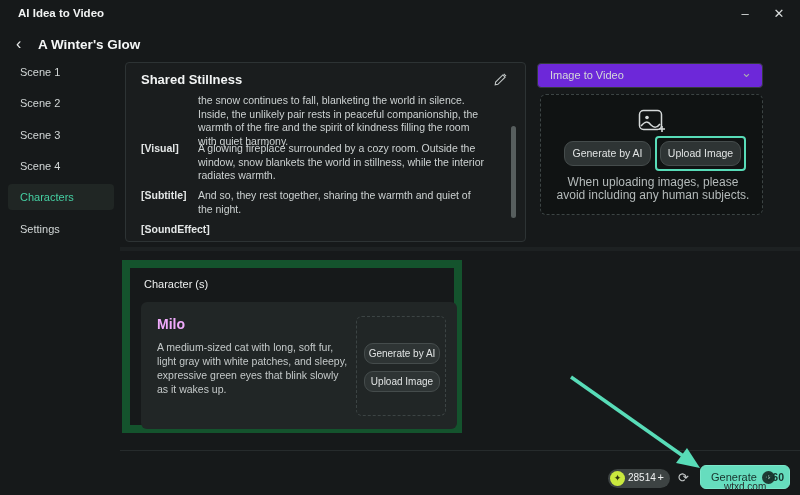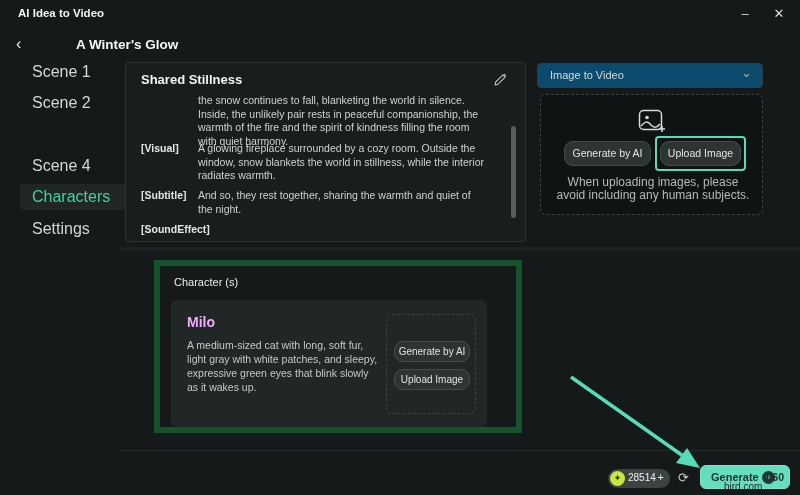--- a/index.html
+++ b/index.html
@@ -10,57 +10,57 @@
   
   .titlebar { position:absolute; left:0; top:0; width:800px; height:28px; }
   .app-title { position:absolute; left:18px; top:7px; font-size:11.5px; font-weight:700; color:#f2f4f4; }
   .win-btn { position:absolute; top:4px; width:22px; height:20px; text-align:center; line-height:20px;
              font-size:13px; color:#d8dcdc; cursor:default; }
   .win-min { right:44px; }
   .win-close { right:10px; }
 
   
   .back-btn { position:absolute; left:16px; top:36px; font-size:16px; color:#e8ebeb; line-height:16px; }
-  .page-title { position:absolute; left:38px; top:37px; font-size:13.5px; font-weight:700; color:#f5f7f7;margin-left:38px; }
+  .page-title { position:absolute; left:38px; top:37px; font-size:13.5px; font-weight:700; color:#f5f7f7; }
 
   
-  .side-item { position:absolute; left:20px; width:106px; height:26px; line-height:26px;
-               padding-left:12px; font-size:16px; color:#d2d7d7; border-radius:4px; }
+  .side-item { position:absolute; left:8px; width:106px; height:26px; line-height:26px;
+               padding-left:12px; font-size:11px; color:#d2d7d7; border-radius:4px; }
   .side-item.active { background:#202624; color:#45cfa2; }
 
   
   .scene-panel { position:absolute; left:125px; top:62px; width:401px; height:180px;
                  background:#1a1d1e; border:1px solid #2d3334; border-radius:4px; }
   .scene-title { position:absolute; left:15px; top:9px; font-size:13px; font-weight:700; color:#f2f4f4; }
   .edit-icon { position:absolute; right:18px; top:10px; width:14px; height:14px; color:#c2c7c7; }
   .row-label { position:absolute; left:15px; width:84px; font-size:10.5px; font-weight:700; color:#e3e6e6; }
   .row-text  { position:absolute; left:72px; width:288px; font-size:10.5px; line-height:13.5px; color:#cdd2d2; }
   .scrollbar { position:absolute; right:9px; top:63px; width:5px; height:92px;
                background:#575e5e; border-radius:3px; }
 
   
   .dropdown { position:absolute; left:537px; top:63px; width:226px; height:25px;
-              background:#0c4a6e; border:1px solid #343b3b; border-radius:4px; }
+              background:#6d28d9; border:1px solid #343b3b; border-radius:4px; }
   .dropdown-value { position:absolute; left:12px; top:5px; font-size:11px; color:#d5d9d9; }
   .chevron { position:absolute; right:10px; top:1px; font-size:13px; color:#aab0b0; }
   .upload-card { position:absolute; left:540px; top:94px; width:223px; height:121px;
                  background:#101313; border:1px dashed #3c4444; border-radius:6px; }
   .img-icon { position:absolute; left:97px; top:14px; width:30px; height:26px; }
   .btn { background:#2e3434; border:1px solid #454c4c; border-radius:9px; color:#e0e3e3;
          font-size:10.5px; font-family:"Liberation Sans", sans-serif; text-align:center; }
   .gen-ai-btn { position:absolute; left:23px; top:46px; width:87px; height:25px; line-height:23px; }
   .upl-btn    { position:absolute; left:119px; top:46px; width:81px; height:25px; line-height:23px; }
   .upl-highlight { position:absolute; left:114px; top:41px; width:91px; height:35px;
                    border:2px solid #58dcb8; border-radius:4px; pointer-events:none; }
   .upload-hint { position:absolute; left:12px; top:81px; width:200px; text-align:center;
                  font-size:12px; line-height:13px; color:#b4baba; }
 
   
-  .char-box { position:absolute; left:122px; top:260px; width:368px; height:173px;
-              border:6px solid #14532d;margin-left:32px; }
+  .char-box { position:absolute; left:122px; top:260px; width:340px; height:173px;
+              border:8px solid #14532d; }
   .char-title { position:absolute; left:14px; top:10px; font-size:11px; color:#eceeee; }
   .milo-card { position:absolute; left:11px; top:34px; width:316px; height:127px;
                background:#212626; border-radius:6px; }
   .milo-name { position:absolute; left:16px; top:14px; font-size:14px; font-weight:700; color:#f0abfc; }
   .milo-desc { position:absolute; left:16px; top:38px; width:192px; font-size:10.5px;
                line-height:14px; color:#c4c9c9; }
   .milo-dashed { position:absolute; left:215px; top:14px; width:90px; height:100px;
                  border:1px dashed #3c4444; border-radius:6px; }
   .milo-gen { position:absolute; left:7px; top:26px; width:76px; height:21px; line-height:19px; font-size:10px; }
   .milo-upl { position:absolute; left:7px; top:54px; width:76px; height:21px; line-height:19px; font-size:10px; }
@@ -72,21 +72,21 @@
   
   .credit-pill { position:absolute; left:608px; top:469px; width:62px; height:19px;
                  background:#3d4343; border-radius:10px; }
   .coin { position:absolute; left:2px; top:2px; width:15px; height:15px; border-radius:50%;
           background:#c9e83e; color:#2c3310; font-size:9px; line-height:15px; text-align:center; }
   .credit-val { position:absolute; left:20px; top:3px; font-size:10px; color:#eef0f0; }
   .credit-add { position:absolute; right:6px; top:2px; font-size:11px; color:#eef0f0; }
   .refresh-icon { position:absolute; left:678px; top:470px; font-size:13px; color:#c6caca; }
   .generate-btn { position:absolute; left:700px; top:465px; width:90px; height:24px;
                   background:#66ddbe; border:1px solid #7ae6c9; border-radius:6px; }
-  .gen-label { position:absolute; left:10px; top:5px; font-size:11px; font-weight:700; color:#17322c; }
+  .gen-label { position:absolute; left:10px; top:5px; font-size:11px; font-weight:400; color:#17322c; }
   .gen-coin { position:absolute; left:61px; top:5px; width:13px; height:13px; border-radius:50%;
               background:#1e3b34; color:#cfeee4; font-size:8px; line-height:13px; text-align:center; }
   .gen-cost { position:absolute; right:5px; top:5px; font-size:10.5px; font-weight:700; color:#17322c; }
   .watermark { position:absolute; left:724px; top:481px; font-size:10px; color:#2a2f2e; z-index:5; }
 
   
   .arrow-overlay { position:absolute; left:0; top:0; width:800px; height:495px; pointer-events:none; z-index:4; }
 </style>
 </head>
 <body>
@@ -97,20 +97,21 @@
     <div class="app-title">AI Idea to Video</div>
     <div class="win-btn win-min">–</div>
     <div class="win-btn win-close">✕</div>
   </div>
 
   <div class="back-btn">‹</div>
   <div class="page-title">A Winter's Glow</div>
 
   <div class="side-item" style="top:59px">Scene 1</div>
   <div class="side-item" style="top:90px">Scene 2</div>
+  <div class="side-item" style="top:122px">Scene 3</div>
   <div class="side-item" style="top:153px">Scene 4</div>
   <div class="side-item active" style="top:184px">Characters</div>
   <div class="side-item" style="top:216px">Settings</div>
 
   <div class="scene-panel">
     <div class="scene-title">Shared Stillness</div>
     <svg class="edit-icon" viewBox="0 0 16 16">
       <path d="M11.2 2.2 l2.6 2.6 -8.2 8.2 -3.1 0.5 0.5 -3.1 z M12.3 1.1 l2.6 2.6" fill="none" stroke="#c2c7c7" stroke-width="1.2"></path>
     </svg>
     <div class="row-text" style="top:31px">the snow continues to fall, blanketing the world in silence. Inside, the unlikely pair rests in peaceful companionship, the warmth of the fire and the spirit of kindness filling the room with quiet harmony.</div>
@@ -159,20 +160,20 @@
     <div class="coin">✦</div>
     <div class="credit-val">28514</div>
     <div class="credit-add">+</div>
   </div>
   <div class="refresh-icon">⟳</div>
   <div class="generate-btn">
     <div class="gen-label">Generate</div>
     <div class="gen-coin">✦</div>
     <div class="gen-cost">660</div>
   </div>
-  <div class="watermark">bird.com</div>
+  <div class="watermark">wtxd.com</div>
 
   <svg class="arrow-overlay" viewBox="0 0 800 495">
     <line x1="571" y1="377" x2="686" y2="458" stroke="#58dcb8" stroke-width="3.5"></line>
     <polygon points="700,468 676,463 687,448" fill="#58dcb8"></polygon>
   </svg>
 
 </div>
 
 </body></html>

